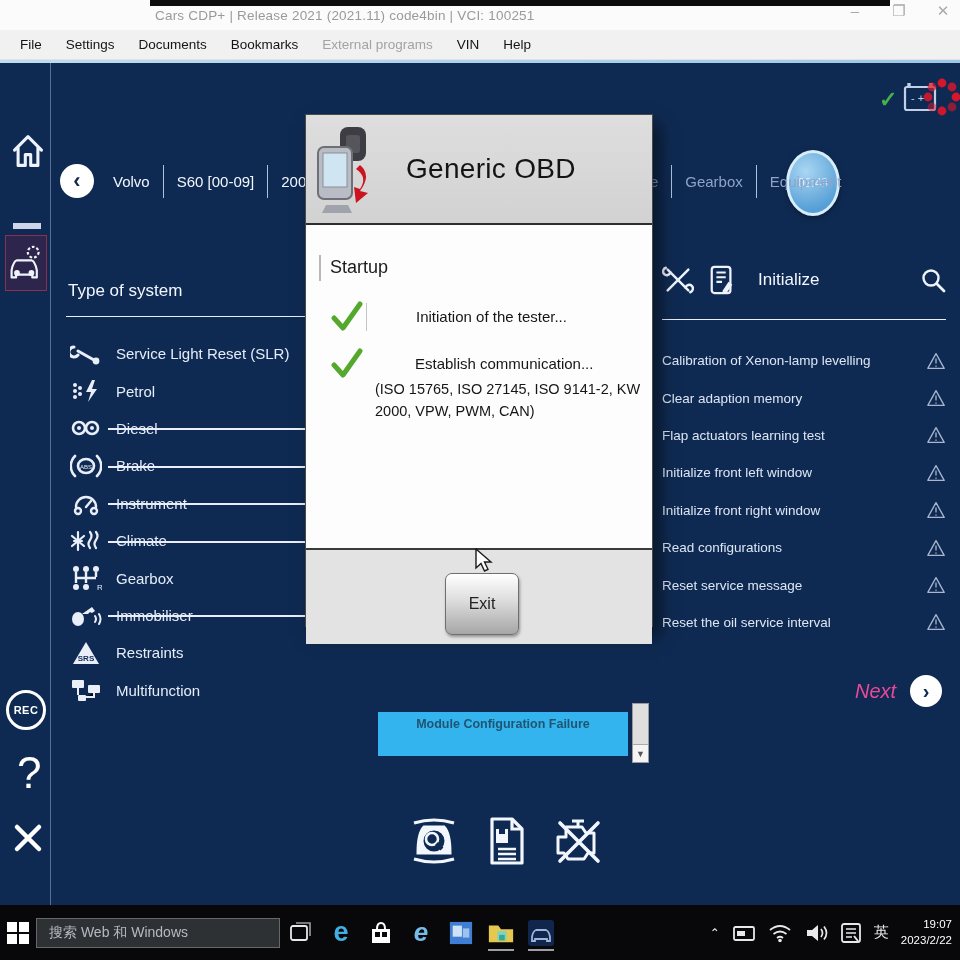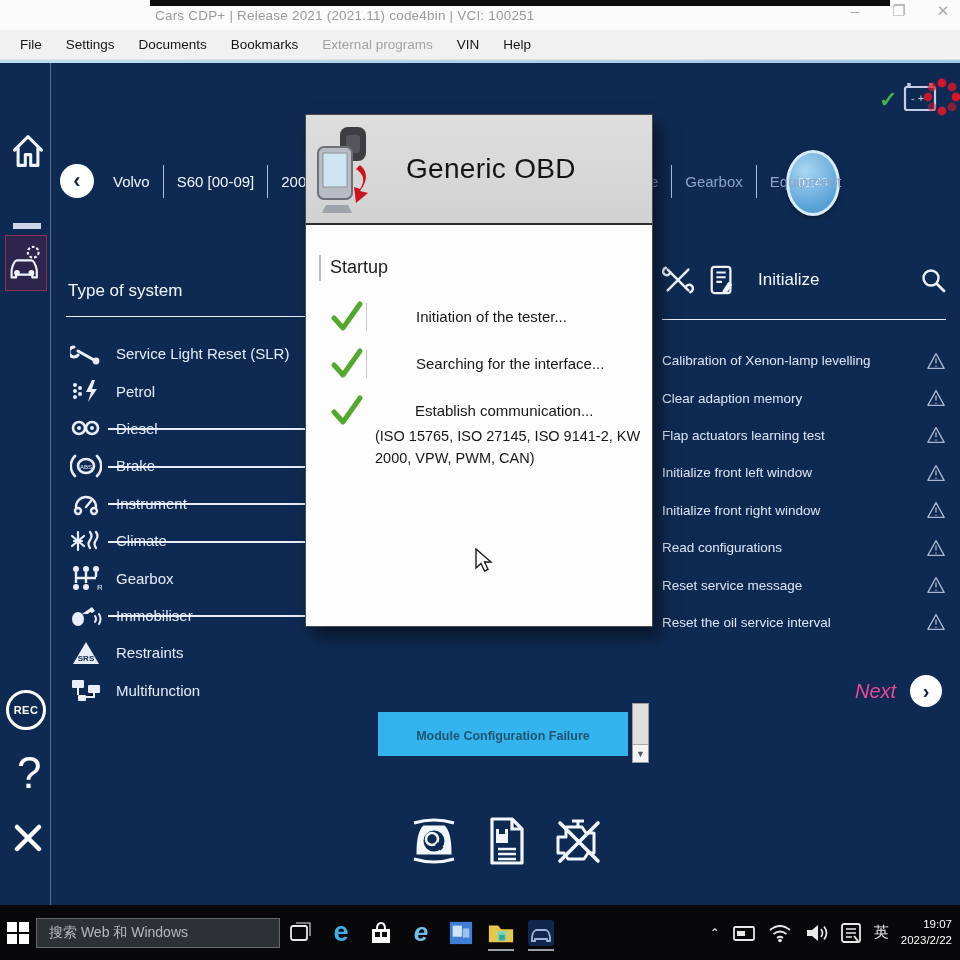--- a/index.html
+++ b/index.html
@@ -64,21 +64,21 @@
   .rp-rule { position:absolute; left:662px; top:256px; width:284px; height:1px; background:#e8eef8; }
   .fn-list { position:absolute; left:662px; top:279px; width:284px; }
   .fn-row { height:37.4px; display:flex; align-items:center; justify-content:space-between; }
   .fn-label { color:#dde6f4; font-size:13.5px; }
   .fn-warn { width:20px; height:18px; opacity:.85; }
   .next-wrap { position:absolute; left:855px; top:612px; display:flex; align-items:center; gap:14px; }
   .next-label { color:#ec4899; font-size:20px; font-style:italic; }
   .next-circle { width:32px; height:32px; border-radius:50%; background:#fff; color:#122a52; display:flex; align-items:center; justify-content:center; font-size:20px; font-weight:bold; }
 
   
-  .banner { position:absolute; left:378px; top:649px; width:250px; height:44px; background:#33b4ef; z-index:5; text-align:center; padding-top:14px; }
+  .banner { position:absolute; left:378px; top:649px; width:250px; height:44px; background:#33b4ef; z-index:5; text-align:center; padding-top:2px; }
   .banner span { color:#1f5570; font-size:12.5px; font-weight:bold; }
   .u-scrollbar { position:absolute; left:632px; top:640px; width:17px; height:60px; background:#dfdfdf; border:1px solid #9a9a9a; z-index:5; }
   .u-scroll-arrow { position:absolute; left:0; bottom:0; width:100%; height:18px; background:#f4f4f4; border-top:1px solid #aaa; color:#555; font-size:9px; text-align:center; line-height:18px; }
 
   
   .bottom-icons { position:absolute; left:408px; top:752px; display:flex; gap:24px; align-items:center; }
 
   
   .dialog { position:absolute; left:305px; top:114px; width:348px; height:513px; z-index:50;
     border:1px solid #4a4a4a; box-shadow:7px 10px 16px rgba(0,0,0,.5); background:#fdfdfd; }
@@ -615,43 +615,36 @@
           <svg class="step-check">
             <use href="#icon-check"></use>
           </svg>
           <div class="step-sep"></div>
           <div class="step-texts">
             <div class="step-text">Initiation of the tester...</div>
 
           </div>
         </div>
 
-        <div class="step-row">
-          <svg class="step-check">
-            <use href="#icon-check"></use>
-          </svg>
-          <div class="step-sep"></div>
-          <div class="step-texts">
-            <div class="step-text">Searching for the interface...</div>
-
-          </div>
-        </div>
 
         <div class="step-row">
           <svg class="step-check">
             <use href="#icon-check"></use>
           </svg>
           <div class="step-sep"></div>
           <div class="step-texts">
             <div class="step-text">Establish communication...</div>
             <div class="step-detail">(ISO 15765, ISO 27145, ISO 9141-2, KW 2000, VPW, PWM, CAN)</div>
           </div>
         </div>
       </div>
   </div>
+  <div class="dlg-footer">
+    <button class="exit-btn">Exit</button>
+  </div>
 </div>
 
 <svg class="cursor" width="22" height="26">
   <path d="M2 1 L2 20 L7 15.5 L10.5 23 L14 21.3 L10.5 14 L17 14 Z" fill="#fff" stroke="#1a1a1a" stroke-width="1.4"></path>
 </svg>
 
 <div class="taskbar">
   <div class="tb-start">
     <span class="win-logo">
         <i></i>

